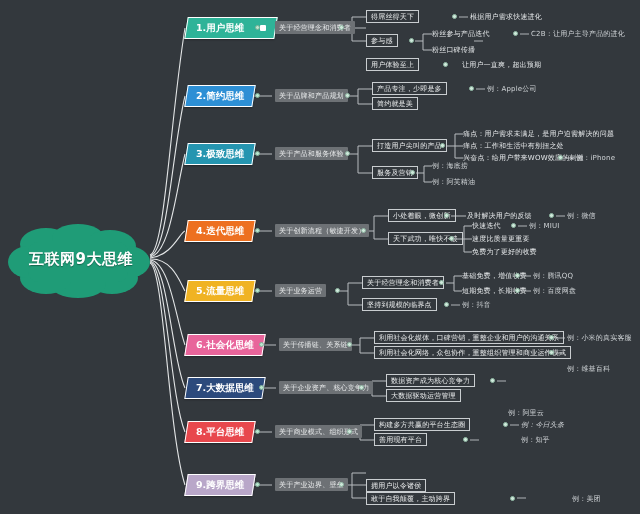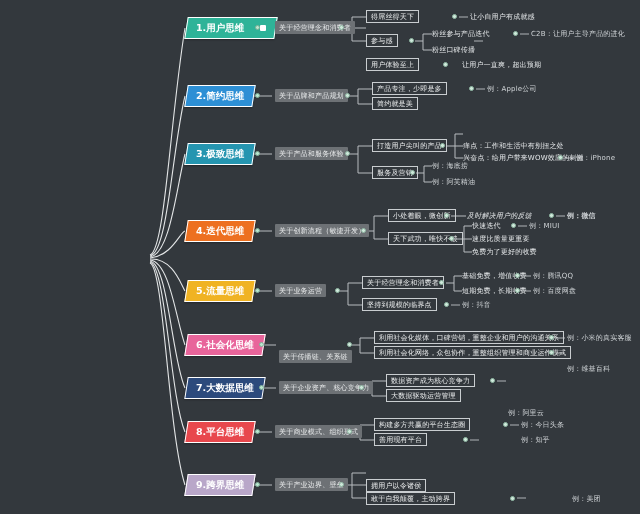--- a/index.html
+++ b/index.html
@@ -226,32 +226,48 @@
       <line x1="451" y1="305" x2="460" y2="305"></line>
       <line x1="556" y1="338" x2="565" y2="338"></line>
       <line x1="556" y1="353" x2="565" y2="353"></line>
       <line x1="497" y1="381" x2="506" y2="381"></line>
       <line x1="510" y1="425" x2="519" y2="425"></line>
       <line x1="470" y1="440" x2="479" y2="440"></line>
       <line x1="517" y1="498" x2="526" y2="498"></line>
     </g>
   </svg>
 
+  <div id="center-node">
+    <svg class="cloud" viewBox="0 0 150 76" xmlns="http://www.w3.org/2000/svg">
+      <g fill="#1f9c77">
+        <ellipse cx="40" cy="22" rx="26" ry="16"></ellipse>
+        <ellipse cx="72" cy="16" rx="26" ry="14"></ellipse>
+        <ellipse cx="104" cy="24" rx="26" ry="16"></ellipse>
+        <ellipse cx="122" cy="40" rx="22" ry="16"></ellipse>
+        <ellipse cx="106" cy="56" rx="26" ry="16"></ellipse>
+        <ellipse cx="72" cy="62" rx="28" ry="14"></ellipse>
+        <ellipse cx="40" cy="56" rx="26" ry="16"></ellipse>
+        <ellipse cx="22" cy="40" rx="20" ry="16"></ellipse>
+        <rect x="22" y="20" width="100" height="40" rx="10"></rect>
+      </g>
+    </svg>
+    <div class="center-label">互联网9大思维</div>
+  </div>
 
   <div class="l1" style="left:186px; top:17px; background:#2eb398;">
     <span class="l1-text">1.用户思维</span>
     <span class="node-badge"></span>
   </div>
   <span class="dot" style="left:255px; top:25px;"></span>
   <div class="l2" style="left:275px; top:21px;">关于经营理念和消费者</div>
   <span class="dot pale" style="left:339px; top:25px;"></span>
 
   <div class="l3" style="left:366px; top:10px;">得屌丝得天下</div>
   <span class="dot pale" style="left:452px; top:14px;"></span>
-  <div class="leaf" style="left:470px; top:11px;">让小白用户有成就感</div>
+  <div class="leaf" style="left:470px; top:11px;">根据用户需求快速进化</div>
 
   <div class="l3" style="left:366px; top:34px;">参与感</div>
   <span class="dot pale" style="left:409px; top:38px;"></span>
   <div class="leaf" style="left:432px; top:28px;">粉丝参与产品迭代</div>
   <span class="dot pale" style="left:513px; top:31px;"></span>
   <div class="leaf example" style="left:531px; top:28px;">C2B：让用户主导产品的进化</div>
   <div class="leaf" style="left:432px; top:44px;">粉丝口碑传播</div>
 
   <div class="l3" style="left:366px; top:58px;">用户体验至上</div>
   <span class="dot pale" style="left:443px; top:62px;"></span>
@@ -272,42 +288,43 @@
 
   <div class="l1" style="left:186px; top:143px; background:#2595b0;">
     <span class="l1-text">3.极致思维</span>
   </div>
   <span class="dot" style="left:255px; top:151px;"></span>
   <div class="l2" style="left:275px; top:147px;">关于产品和服务体验</div>
   <span class="dot pale" style="left:345px; top:151px;"></span>
 
   <div class="l3" style="left:372px; top:139px;">打造用户尖叫的产品</div>
   <span class="dot pale" style="left:440px; top:143px;"></span>
+  <div class="leaf" style="left:463px; top:128px;">痛点：用户需求未满足，是用户迫需解决的问题</div>
   <div class="leaf" style="left:463px; top:140px;">痒点：工作和生活中有别扭之处</div>
   <div class="leaf" style="left:463px; top:152px;">兴奋点：给用户带来WOW效应的刺激</div>
   <span class="dot pale" style="left:558px; top:155px;"></span>
   <div class="leaf example" style="left:576px; top:152px;">例：iPhone</div>
 
   <div class="l3" style="left:372px; top:166px;">服务及营销</div>
   <span class="dot pale" style="left:410px; top:170px;"></span>
   <div class="leaf example" style="left:432px; top:160px;">例：海底捞</div>
   <div class="leaf example" style="left:432px; top:176px;">例：阿芙精油</div>
 
   <div class="l1" style="left:186px; top:220px; background:#ed7020;">
     <span class="l1-text">4.迭代思维</span>
   </div>
   <span class="dot" style="left:255px; top:228px;"></span>
   <div class="l2" style="left:275px; top:224px;">关于创新流程（敏捷开发）</div>
   <span class="dot pale" style="left:361px; top:228px;"></span>
 
   <div class="l3" style="left:388px; top:209px;">小处着眼，微创新</div>
   <span class="dot pale" style="left:444px; top:213px;"></span>
-  <div class="leaf" style="left:467px; top:210px;font-style:italic;">及时解决用户的反馈</div>
+  <div class="leaf" style="left:467px; top:210px;">及时解决用户的反馈</div>
   <span class="dot pale" style="left:549px; top:213px;"></span>
-  <div class="leaf example" style="left:567px; top:210px;font-weight:bold;">例：微信</div>
+  <div class="leaf example" style="left:567px; top:210px;">例：微信</div>
 
   <div class="l3" style="left:388px; top:232px;">天下武功，唯快不破</div>
   <span class="dot pale" style="left:449px; top:236px;"></span>
   <div class="leaf" style="left:472px; top:220px;">快速迭代</div>
   <span class="dot pale" style="left:511px; top:223px;"></span>
   <div class="leaf example" style="left:529px; top:220px;">例：MIUI</div>
   <div class="leaf" style="left:472px; top:233px;">速度比质量更重要</div>
   <div class="leaf" style="left:472px; top:246px;">免费为了更好的收费</div>
 
   <div class="l1" style="left:186px; top:280px; background:#f0b323;">
@@ -327,21 +344,21 @@
   <div class="leaf example" style="left:533px; top:285px;">例：百度网盘</div>
 
   <div class="l3" style="left:362px; top:298px;">坚持到规模的临界点</div>
   <span class="dot pale" style="left:444px; top:302px;"></span>
   <div class="leaf example" style="left:462px; top:299px;">例：抖音</div>
 
   <div class="l1" style="left:186px; top:334px; background:#e8659b;">
     <span class="l1-text">6.社会化思维</span>
   </div>
   <span class="dot" style="left:259px; top:342px;"></span>
-  <div class="l2" style="left:279px; top:350px;">关于传播链、关系链</div>
+  <div class="l2" style="left:279px; top:338px;">关于传播链、关系链</div>
   <span class="dot pale" style="left:347px; top:342px;"></span>
 
   <div class="l3" style="left:374px; top:331px;">利用社会化媒体，口碑营销，重整企业和用户的沟通关系</div>
   <span class="dot pale" style="left:549px; top:335px;"></span>
   <div class="leaf example" style="left:567px; top:332px;">例：小米的真实客服</div>
 
   <div class="l3" style="left:374px; top:346px;">利用社会化网络，众包协作，重整组织管理和商业运作模式</div>
   <span class="dot pale" style="left:549px; top:350px;"></span>
   <div class="leaf example" style="left:567px; top:347px;margin-top:16px;">例：维基百科</div>
 
@@ -360,21 +377,21 @@
 
   <div class="l1" style="left:186px; top:421px; background:#e8484d;">
     <span class="l1-text">8.平台思维</span>
   </div>
   <span class="dot" style="left:255px; top:429px;"></span>
   <div class="l2" style="left:275px; top:425px;">关于商业模式、组织形式</div>
   <span class="dot pale" style="left:347px; top:429px;"></span>
 
   <div class="l3" style="left:374px; top:418px;">构建多方共赢的平台生态圈</div>
   <span class="dot pale" style="left:503px; top:422px;"></span>
-  <div class="leaf example" style="left:521px; top:419px;">例：今日头条</div>
+  <div class="leaf example" style="left:521px; top:419px;font-style:italic;">例：今日头条</div>
 
   <div class="l3" style="left:374px; top:433px;">善用现有平台</div>
   <span class="dot pale" style="left:463px; top:437px;"></span>
   <div class="leaf example" style="left:481px; top:434px;margin-left:40px;">例：知乎</div>
 
   <div class="l1" style="left:186px; top:474px; background:#b9a7c9;">
     <span class="l1-text">9.跨界思维</span>
   </div>
   <span class="dot" style="left:255px; top:482px;"></span>
   <div class="l2" style="left:275px; top:478px;">关于产业边界、壁垒</div>

